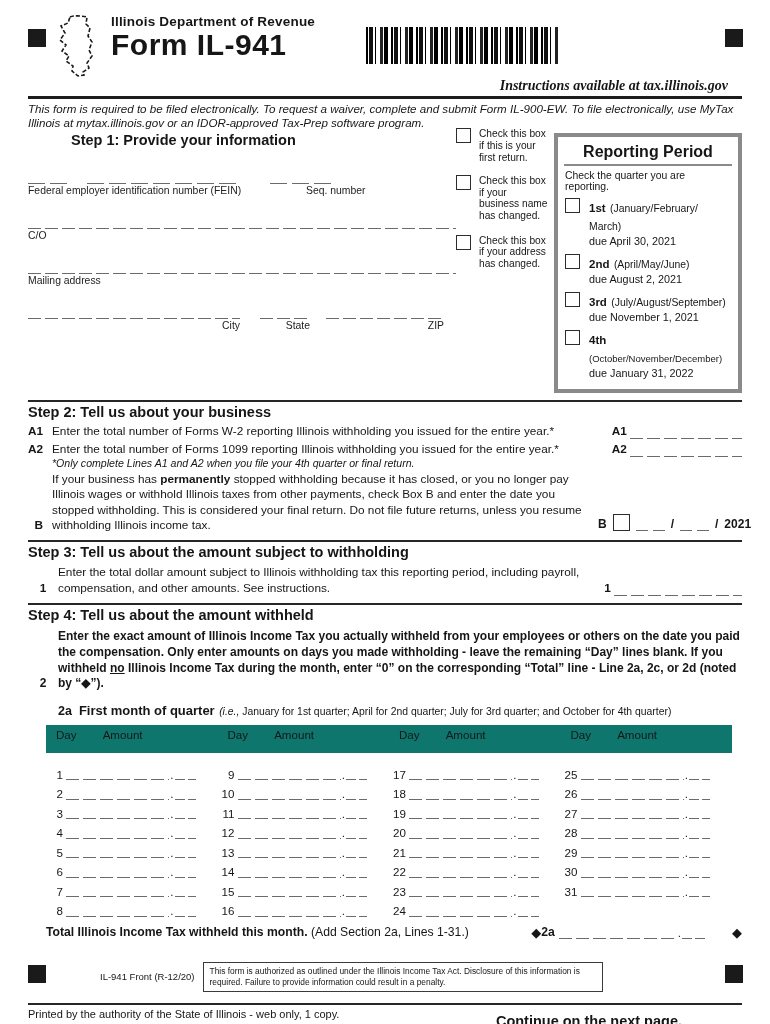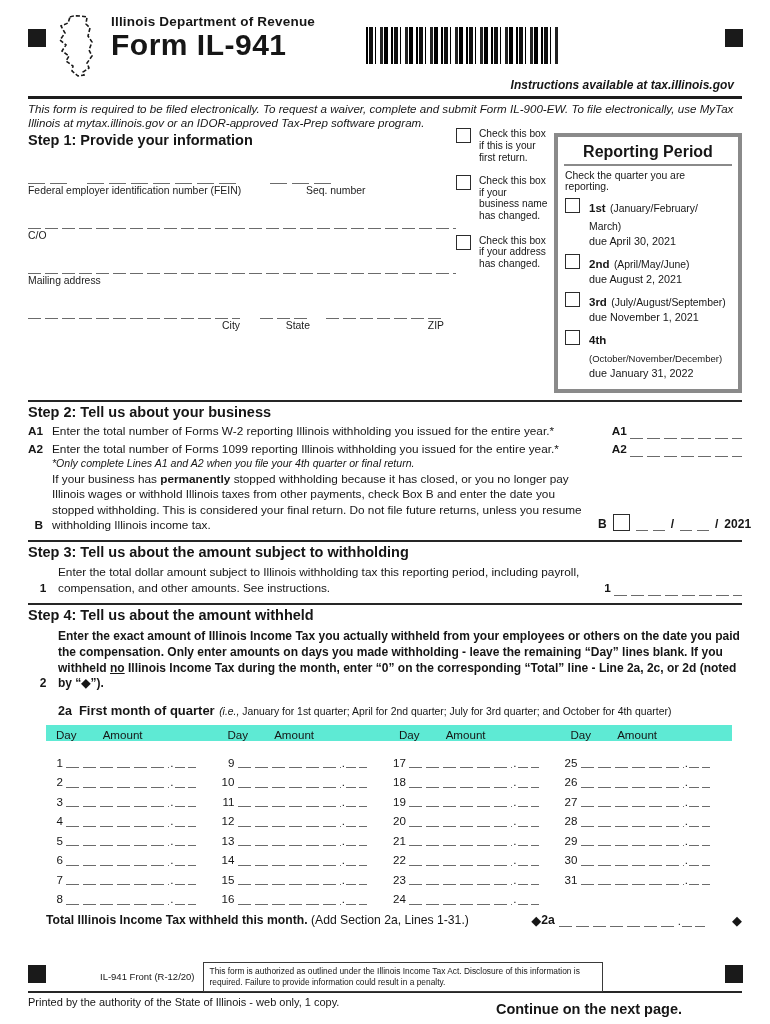--- a/index.html
+++ b/index.html
@@ -16,35 +16,35 @@
 
   .content { position:absolute; left:28px; right:28px; top:0; }
 
   
   .header { position:relative; padding-top:14px; height:94px; }
   .hdr-flex { display:flex; margin-left:28px; }
   .logo { width:46px; height:64px; flex:0 0 auto; margin-right:9px; }
   .agency { font-weight:bold; font-size:13.5px; letter-spacing:.2px; }
   .form-name { font-weight:bold; font-size:30px; line-height:1.05; letter-spacing:.5px; }
   .form-title { font-weight:bold; font-size:17px; margin-left:-24px; margin-top:1px; white-space:nowrap; }
-  .instr { position:absolute; right:8px; top:78px; font-style:italic; font-weight:bold; font-size:12px; }
+  .instr { position:absolute; right:14px; top:78px; font-style:italic; font-weight:bold; font-size:14px;font-family:Liberation Serif, serif; }
   .barcode { position:absolute; left:338px; top:27px; width:192px; height:37px;
     background:repeating-linear-gradient(90deg,#000 0 2px,#fff 2px 3px,#111 3px 7px,#fff 7px 9px,#000 9px 10px,#fff 10px 14px,#222 14px 17px,#fff 17px 18px,#000 18px 22px,#fff 22px 25px);
   }
   .rule-hdr { border-top:3.5px solid #1c1c1c; margin-top:2px; }
 
   
   .intro { font-style:italic; font-size:11.6px; line-height:1.22; margin-top:3px; }
 
   
   .s1-grid { display:flex; margin-top:2px; }
   .s1-left { width:428px; flex:0 0 auto; }
   .s1-mid { width:92px; flex:0 0 auto; font-size:10.2px; line-height:1.14; }
   .s1-right { flex:1;padding-left:6px; }
-  .step-title { font-weight:bold; font-size:14.5px; }
+  .step-title { font-weight:bold; font-size:14.5px;margin-left:43px; }
   .field { margin-top:0; }
   .dl { background:repeating-linear-gradient(90deg,#6b6b6b 0 13px,transparent 13px 17px) 0 100%/100% 1.4px no-repeat; height:12px; }
   .flabel { font-size:10.4px; color:#222; margin-top:1px; }
   .fein-row { display:flex; margin-top:24px; }
   .dg { display:flex; gap:5px; align-items:flex-end; height:12px; }
   .dash { width:17px; border-bottom:1.4px solid #6b6b6b; height:12px; }
   .cb { width:15px; height:15px; border:1.6px solid #2c2c2c; background:#fff; flex:0 0 auto; }
   .cb-item { display:flex; gap:8px; }
   .csz { display:flex; margin-top:21px;text-align:right; }
 
@@ -76,21 +76,21 @@
 
   
   .p2 { font-weight:bold; font-size:12px; line-height:1.32; }
   .h2a { display:flex; align-items:baseline; margin-top:9px; gap:7px; }
   .h2a .code { font-weight:bold; font-size:12.5px; }
   .h2a .t { font-weight:bold; font-size:13px; }
   .h2a .note-i { font-style:italic; font-size:10.4px; }
   .h2a .note { font-size:10.4px; }
 
   .day-table { margin:6px 10px 0 18px; }
-  .dt-head { display:flex; background:#5eead4; padding:3px 0 0 0; }
+  .dt-head { display:flex; background:#0f766e; padding:3px 0 12px 0; }
   .dt-col-head { width:25%; display:flex; gap:26px; padding-left:10px; font-size:11.6px; }
   .dt-body { display:flex; margin-top:8px; }
   .dt-col { width:25%; padding:0 22px 0 0; }
   .day-row { display:flex; align-items:flex-end; height:19.5px; }
   .day-num { width:17px; text-align:right; font-size:11.6px; flex:0 0 auto; margin-right:3px; }
   .amt-line { flex:1; height:12px; background:repeating-linear-gradient(90deg,#6b6b6b 0 13px,transparent 13px 17px) 0 100%/100% 1.4px no-repeat; }
   .dot { font-size:11.6px; margin:0 1px; }
   .cents-line { width:21px; height:12px; background:repeating-linear-gradient(90deg,#6b6b6b 0 10px,transparent 10px 13px) 0 100%/100% 1.4px no-repeat; }
 
   .total-row { display:flex; align-items:flex-end; margin:8px 0 0 18px; font-size:12.2px; }

